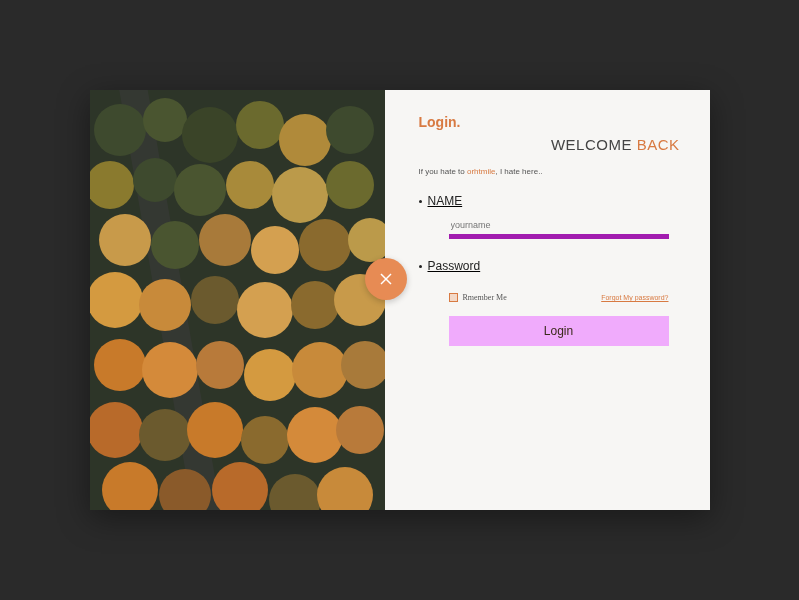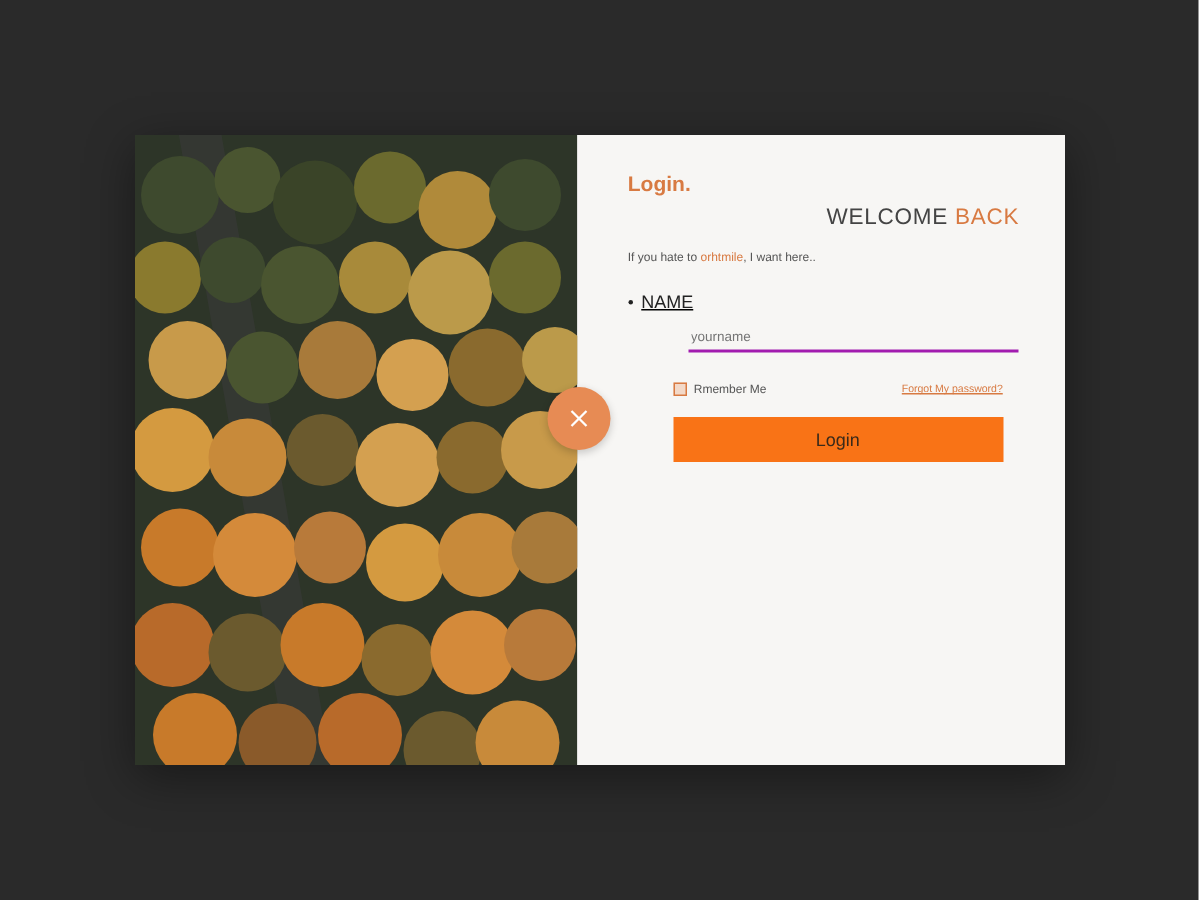--- a/index.html
+++ b/index.html
@@ -82,63 +82,64 @@
   content: "";
   width: 3px;
   height: 3px;
   background: #222;
   border-radius: 50%;
   margin-right: 6px;
   display: inline-block;
 }
 .field input {
   width: 220px;
-  margin-left: 40px;
+  margin-left: 30px;
   border: none;
-  border-bottom: 2px solid #a21caf;
+  border-bottom: 5px solid #a21caf;
   background: transparent;
   font-size: 9px;
   padding: 4px 2px;
   color: #555;
   outline: none;
 }
 .field.pw input { border-bottom-color: #bbb; }
 .row-remember {
   display: flex;
   align-items: center;
   justify-content: space-between;
   margin-left: 30px;
   width: 220px;
   margin-bottom: 14px;
 }
 .remember {
   display: flex;
   align-items: center;
   font-size: 8px;
   color: #555;
+  font-family: Liberation Serif, serif;
 }
 .remember .box {
   width: 9px;
   height: 9px;
   border: 1px solid #d87a42;
   background: #f3d9c8;
   margin-right: 5px;
   display: inline-block;
 }
 .forgot {
   font-size: 7px;
   color: #d87a42;
   text-decoration: underline;
   cursor: pointer;
 }
 .login-btn {
   width: 220px;
   margin-left: 30px;
   height: 30px;
-  background: #f97316;
+  background: #f0abfc;
   color: #3a2a1a;
   border: none;
   font-size: 12px;
   cursor: pointer;
   display: flex;
   align-items: center;
   justify-content: center;
 }
 </style>
 </head>
@@ -202,30 +203,31 @@
       <line x1="12" y1="2" x2="2" y2="12"></line>
     </svg>
   </div>
 
   <div class="form-panel">
     <div class="brand">Login.</div>
     <div class="welcome">
       <span>WELCOME </span><span class="accent">BACK</span>
     </div>
     <div class="hint">
-      <span>If you hate to </span><span class="link">orhtmile</span><span>, I want here..</span>
+      <span>If you hate to </span><span class="link">orhtmile</span><span>, I hate here..</span>
     </div>
 
     <div class="field">
       <div class="field-label">NAME</div>
       <input type="text" placeholder="yourname" style="">
     </div>
 
 
     <div class="field pw">
+      <div class="field-label">Password</div>
     </div>
 
     <div class="row-remember">
       <div class="remember">
         <span class="box"></span>
         <span>Rmember Me</span>
       </div>
       <span class="forgot">Forgot My password?</span>
     </div>
 

